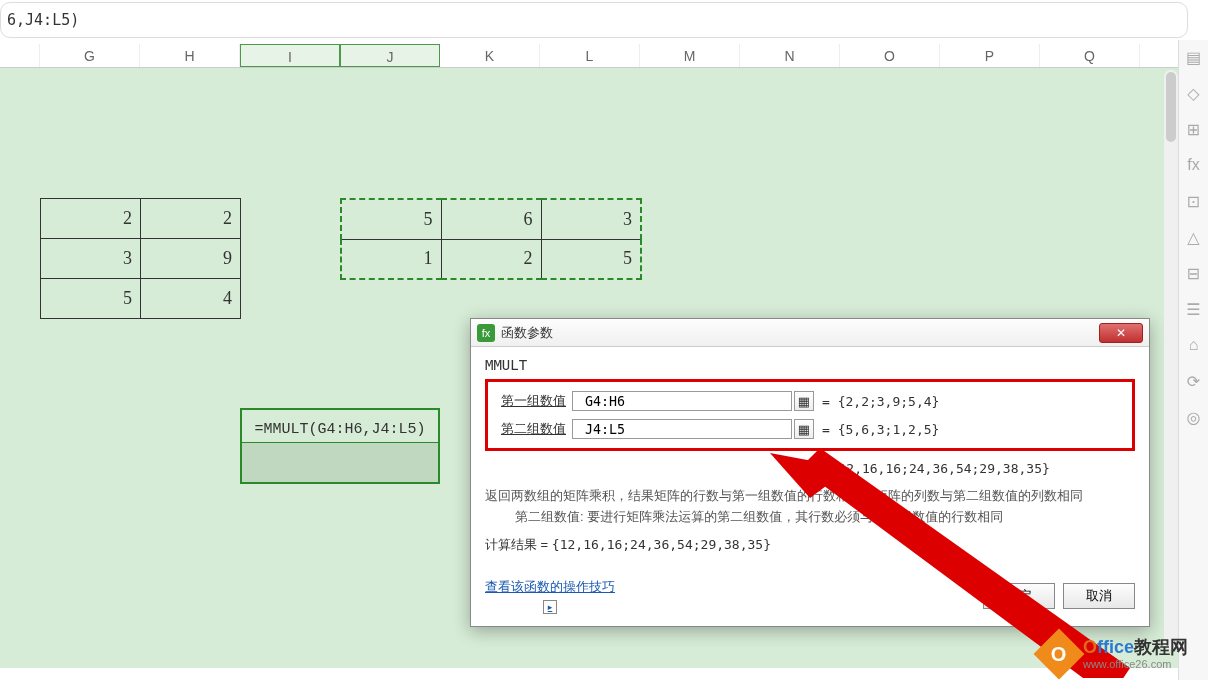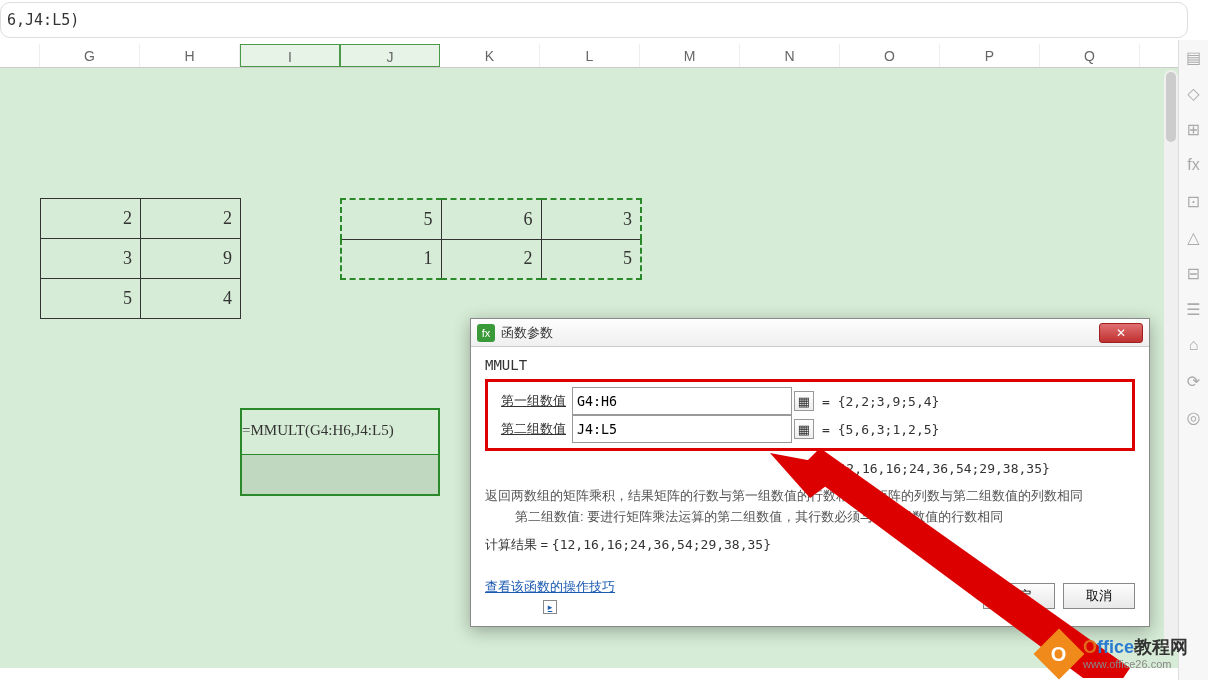--- a/index.html
+++ b/index.html
@@ -26,35 +26,35 @@
 
 
 .data-table { position: absolute; border-collapse: collapse; }
 .data-table td { width: 100px; height: 40px; border: 1px solid #333; text-align: right; padding-right: 8px; font-size: 18px; font-family: serif; }
 .t1 { left: 40px; top: 130px; }
 .t2 { left: 340px; top: 130px; border: 2px dashed #2a8a2a; }
 .t2 td { border-color: #333; }
 
 
 .formula-box { position: absolute; left: 240px; top: 340px; width: 200px; border: 2px solid #2a8a2a; }
-.formula-box .ftext { height: 44px; line-height: 40px; font-family: Liberation Serif, serif; font-size: 15px; }
+.formula-box .ftext { height: 32px; line-height: 40px; text-align: center; font-family: Liberation Mono, monospace; font-size: 15px; }
 .formula-box .fresult { height: 40px; background: #c0d8c0; border-top: 1px solid #2a8a2a; }
 
 
 .dialog { position: absolute; left: 470px; top: 250px; width: 680px; background: #fff; border: 1px solid #888; box-shadow: 0 4px 16px rgba(0,0,0,.3); }
 .dialog .titlebar { height: 28px; background: linear-gradient(#fdfdfd,#f0f0f0); border-bottom: 1px solid #ccc; display: flex; align-items: center; padding: 0 6px; font-size: 13px; }
 .dialog .titlebar .ticon { width: 18px; height: 18px; background: #3a9a3a; border-radius: 3px; margin-right: 6px; display:flex; align-items:center; justify-content:center; color:#fff; font-size:11px; }
 .dialog .titlebar .spacer { flex: 1; }
 .dialog .titlebar .close { width: 44px; height: 20px; background: linear-gradient(#e07070,#c03030); border: 1px solid #a02020; border-radius: 3px; color: #fff; display:flex; align-items:center; justify-content:center; font-size:12px; }
 .dialog .body { padding: 10px 14px; font-size: 13px; }
 .dialog .fname { font-family: Consolas, monospace; font-size: 14px; margin-bottom: 6px; }
 .redbox { border: 3px solid #d00; padding: 4px; margin-bottom: 10px; }
 .param-row { display: flex; align-items: center; height: 26px; margin: 2px 0; }
 .param-row .plabel { width: 80px; text-align: right; padding-right: 6px; text-decoration: underline; }
-.param-row .pinput { width: 220px; height: 28px; border: 1px solid #999; padding: 0 4px; font-family: Consolas, monospace; }
+.param-row .pinput { width: 220px; height: 20px; border: 1px solid #999; padding: 0 12px; font-family: Consolas, monospace; }
 .param-row .picker { width: 20px; height: 20px; border: 1px solid #999; margin-left: 2px; display:flex; align-items:center; justify-content:center; background: linear-gradient(#fff,#eee); }
 .param-row .peq { margin-left: 8px; font-family: Consolas, monospace; }
 .result-line { margin: 6px 0 10px 330px; font-family: Consolas, monospace; }
 .desc { color: #555; line-height: 1.6; margin-bottom: 8px; }
 .desc .indent { margin-left: 30px; }
 .calc-result { margin: 6px 0; font-size: 13px; }
 .dialog .footer { display: flex; align-items: center; padding: 8px 14px 12px; }
 .dialog .footer .help { color: #1a5ab0; text-decoration: underline; cursor: pointer; font-size: 13px; display:flex; align-items:center; gap:4px;flex-direction:column;}
 .dialog .footer .help .hicon { width:14px; height:14px; border:1px solid #888; display:flex; align-items:center; justify-content:center; font-size:9px;}
 .dialog .footer .spacer { flex: 1; }

